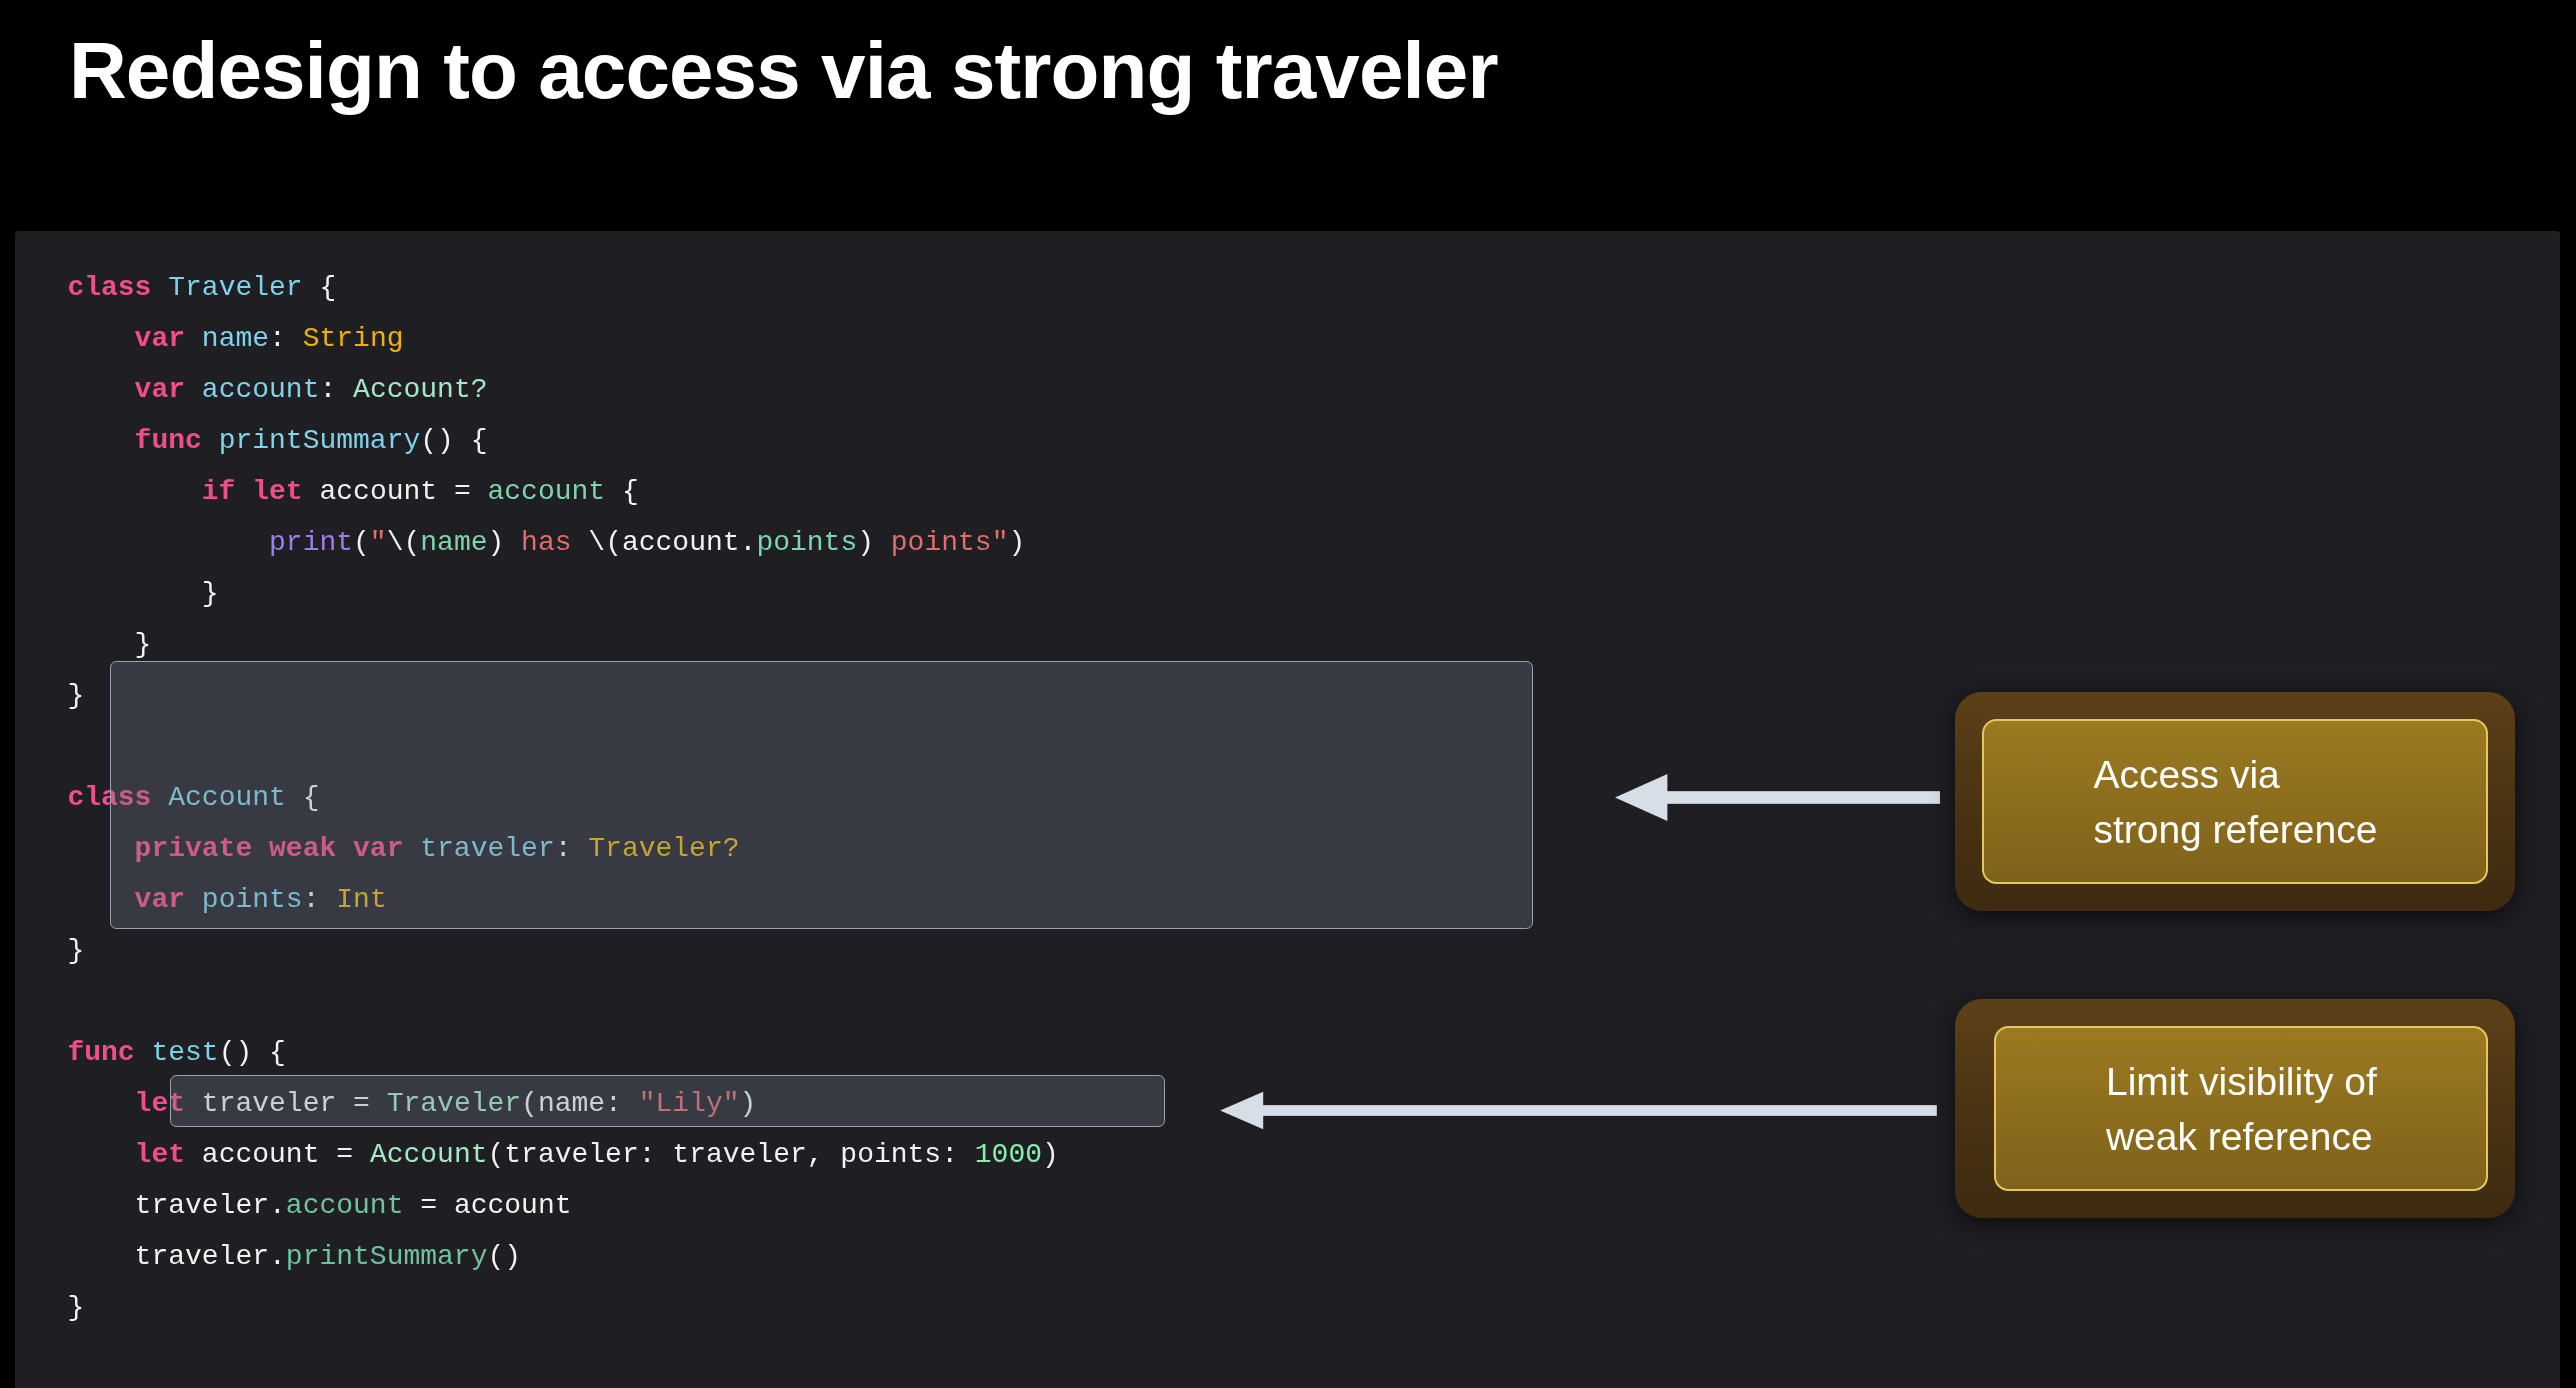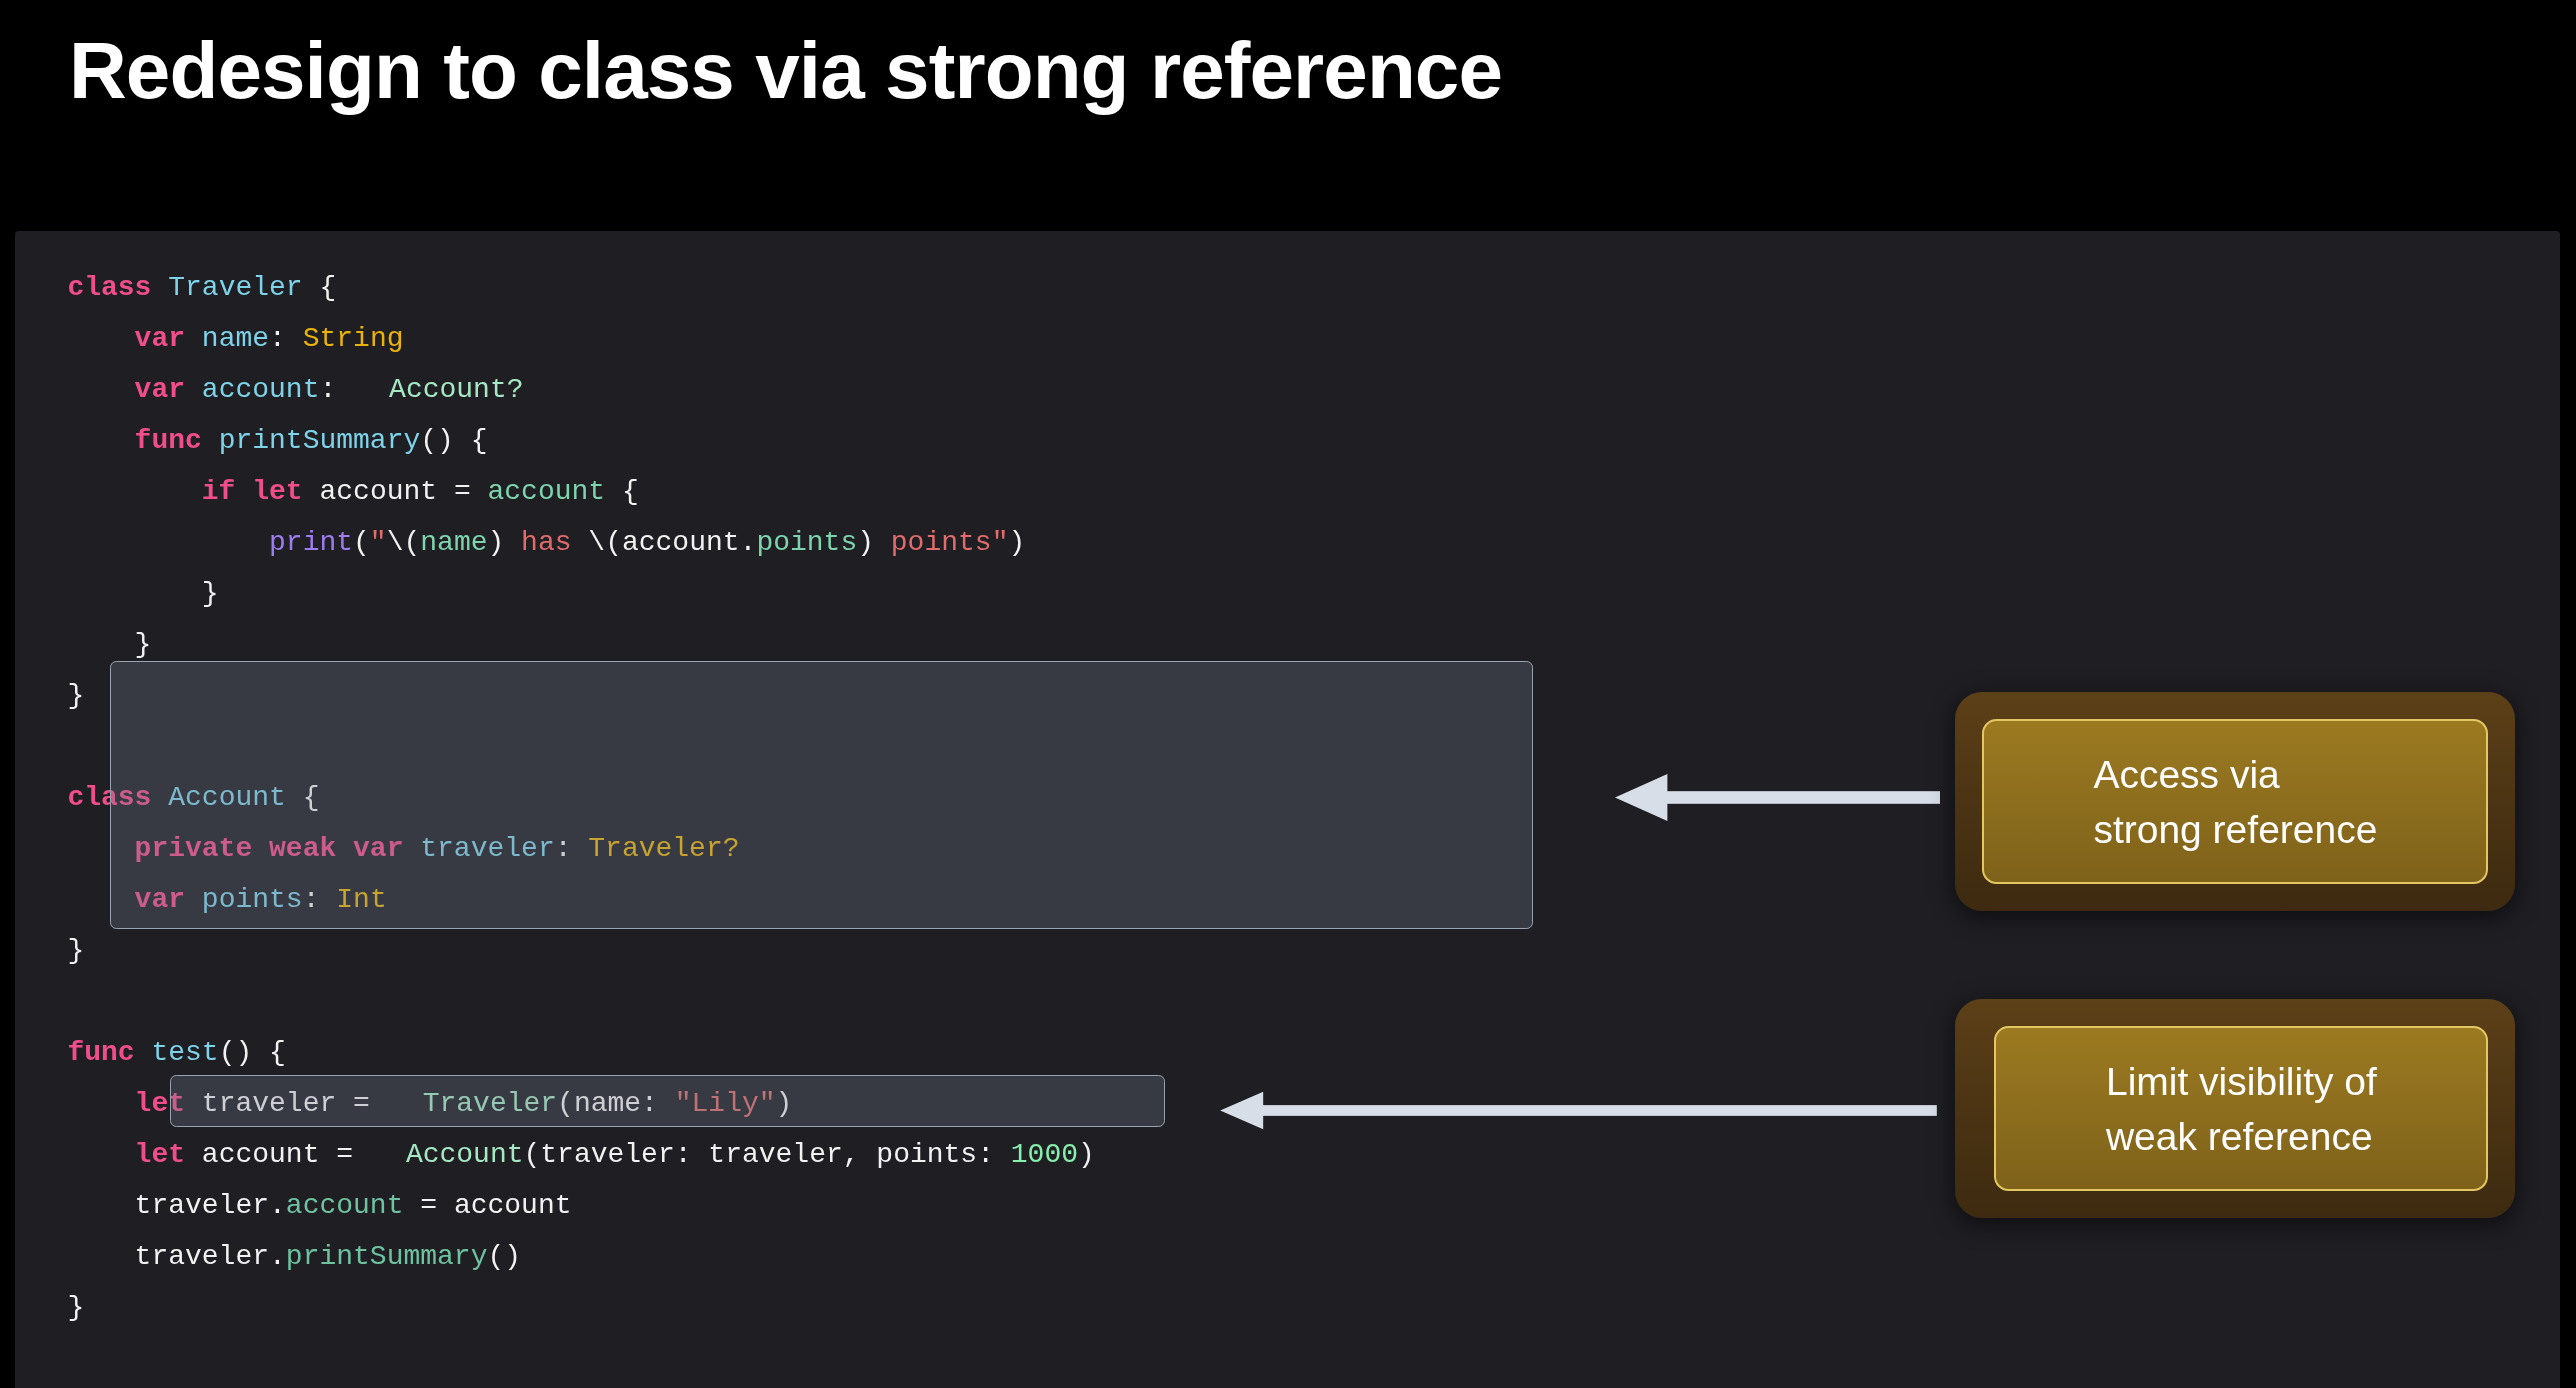--- a/index.html
+++ b/index.html
@@ -71,21 +71,21 @@
     letter-spacing: 0px;
   }
 
   .ln { display: block; height: 51px; position: relative; }
   .ln.blank { color: transparent; }
 
   
   .kw   { color: #ef4e8b; font-weight: bold; }   
   .typ  { color: #7fd3e8; }                      
   .typ2 { color: #eab308; }                      
-  .grn  { color: #a5e8c3; margin-left: 36px; }                      
+  .grn  { color: #a5e8c3; }                      
   .grn2 { color: #6ec2a0; }                      
   .grn3 { color: #7ed4ac; }                      
   .str  { color: #e06c6c; }                      
   .pur  { color: #9d7cf0; }                      
   .num  { color: #86efac; }                      
   .pln  { color: #f2f2f2; }                      
 
   
   #hl-func {
     position: absolute;
@@ -149,21 +149,21 @@
 
   #callout-1 { left: 1940px; top: 461px; width: 560px; height: 219px; }
   #callout-2 { left: 1940px; top: 768px; width: 560px; height: 219px; padding-left: 12px; }
 </style>
 </head>
 <body>
 
 <div id="slide">
 
   <div id="title-bar">
-    <div id="slide-title">Redesign to class via strong reference</div>
+    <div id="slide-title">Redesign to access via strong traveler</div>
   </div>
 
   <div id="code-panel">
 
     <pre id="code-block"><span class="ln"><span class="kw">class</span><span class="pln"> </span><span class="typ">Traveler</span><span class="pln"> {</span></span><span class="ln"><span class="pln">    </span><span class="kw">var</span><span class="pln"> </span><span class="typ">name</span><span class="pln">: </span><span class="typ2">String</span></span><span class="ln"><span class="pln">    </span><span class="kw">var</span><span class="pln"> </span><span class="typ">account</span><span class="pln">: </span><span class="grn">Account?</span></span><span class="ln"><span class="pln">    </span><span class="kw">func</span><span class="pln"> </span><span class="typ">printSummary</span><span class="pln">() {</span></span><span class="ln"><span class="pln">        </span><span class="kw">if</span><span class="pln"> </span><span class="kw">let</span><span class="pln"> </span><span class="pln">account</span><span class="pln"> = </span><span class="grn3">account</span><span class="pln"> {</span></span><span class="ln"><span class="pln">            </span><span class="pur">print</span><span class="pln">(</span><span class="str">"</span><span class="pln">\(</span><span class="grn3">name</span><span class="pln">)</span><span class="str"> has </span><span class="pln">\(</span><span class="pln">account</span><span class="pln">.</span><span class="grn3">points</span><span class="pln">)</span><span class="str"> points</span><span class="str">"</span><span class="pln">)</span></span><span class="ln"><span class="pln">        </span><span class="pln">}</span></span><span class="ln"><span class="pln">    </span><span class="pln">}</span></span><span class="ln"><span class="pln">}</span></span><span class="ln blank"> </span><span class="ln"><span class="kw">class</span><span class="pln"> </span><span class="typ">Account</span><span class="pln"> {</span></span><span class="ln"><span class="pln">    </span><span class="kw">private weak var</span><span class="pln"> </span><span class="typ">traveler</span><span class="pln">: </span><span class="typ2">Traveler?</span></span><span class="ln"><span class="pln">    </span><span class="kw">var</span><span class="pln"> </span><span class="typ">points</span><span class="pln">: </span><span class="typ2">Int</span></span><span class="ln"><span class="pln">}</span></span><span class="ln blank"> </span><span class="ln"><span class="kw">func</span><span class="pln"> </span><span class="typ">test</span><span class="pln">() {</span></span><span class="ln"><span class="pln">    </span><span class="kw">let</span><span class="pln"> traveler = </span><span class="grn">Traveler</span><span class="pln">(name: </span><span class="str">"Lily"</span><span class="pln">)</span></span><span class="ln"><span class="pln">    </span><span class="kw">let</span><span class="pln"> account = </span><span class="grn">Account</span><span class="pln">(traveler: traveler, points: </span><span class="num">1000</span><span class="pln">)</span></span><span class="ln"><span class="pln">    </span><span class="pln">traveler</span><span class="pln">.</span><span class="grn2">account</span><span class="pln"> = account</span></span><span class="ln"><span class="pln">    </span><span class="pln">traveler</span><span class="pln">.</span><span class="grn2">printSummary</span><span class="pln">()</span></span><span class="ln"><span class="pln">}</span></span></pre>
 
     <div id="hl-func"></div>
     <div id="hl-weak"></div>
 
     <svg id="arrow-1" class="arrow-svg" width="325" height="51" viewBox="0 0 360 56">

